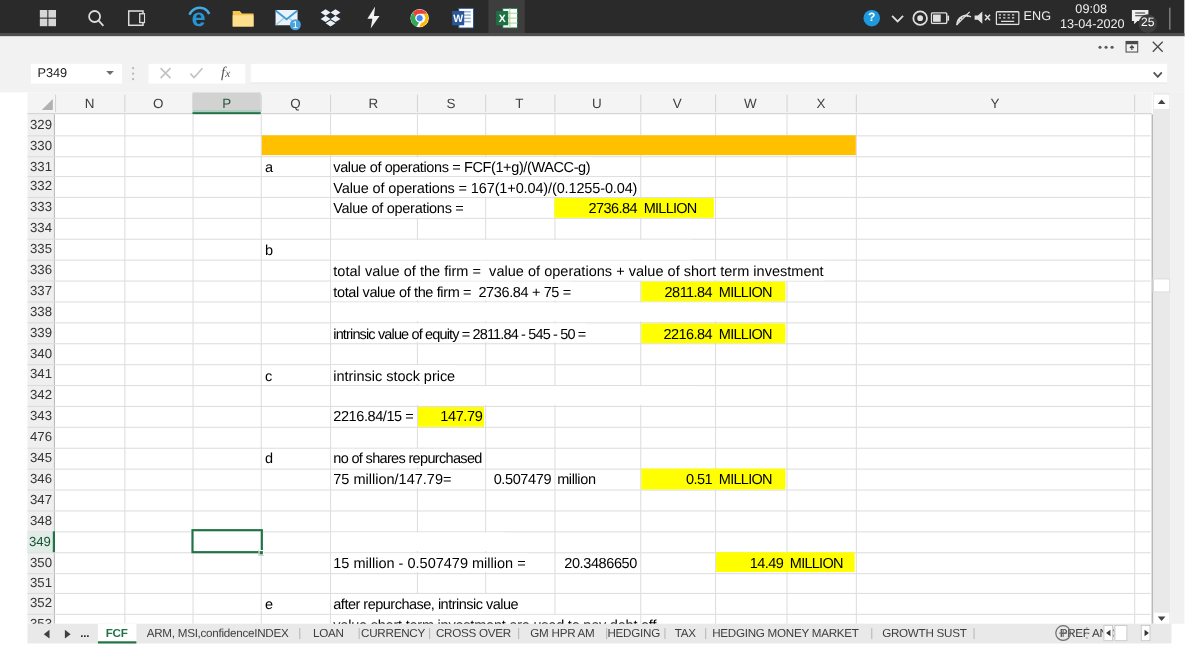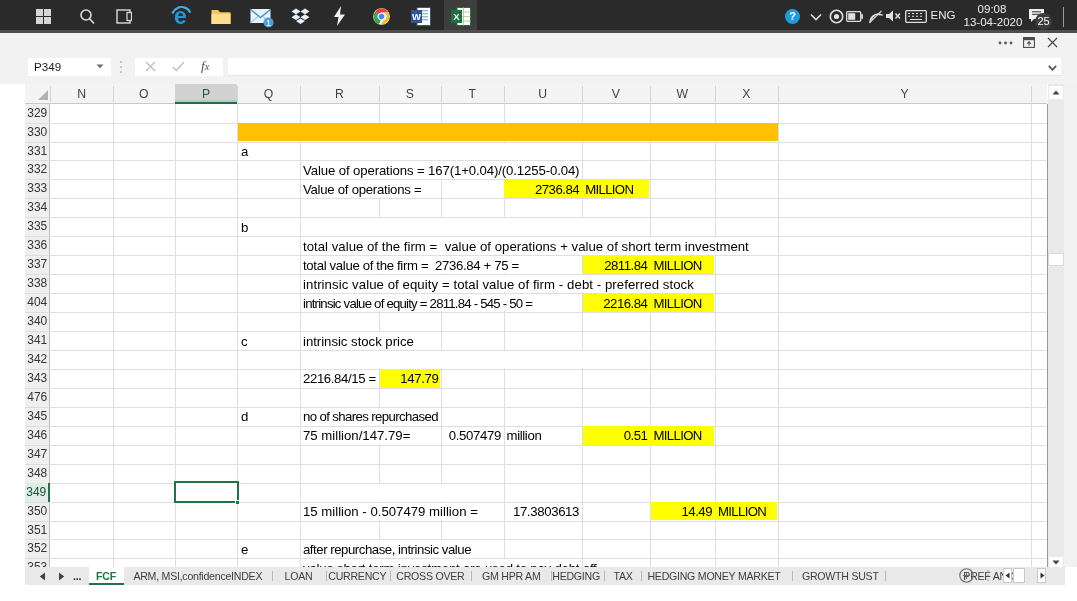--- a/index.html
+++ b/index.html
@@ -207,21 +207,21 @@
 <div class="a" style="left:25px;top:236.25px;width:25.3px;height:1px;background:#dcdcdc"></div>
 <div class="rn" style="top:236.25px">336</div>
 <div class="gh" style="left:50.3px;top:255.2px;width:996.2px"></div>
 <div class="a" style="left:25px;top:255.2px;width:25.3px;height:1px;background:#dcdcdc"></div>
 <div class="rn" style="top:255.2px">337</div>
 <div class="gh" style="left:50.3px;top:274.15px;width:996.2px"></div>
 <div class="a" style="left:25px;top:274.15px;width:25.3px;height:1px;background:#dcdcdc"></div>
 <div class="rn" style="top:274.15px">338</div>
 <div class="gh" style="left:50.3px;top:293.1px;width:996.2px"></div>
 <div class="a" style="left:25px;top:293.1px;width:25.3px;height:1px;background:#dcdcdc"></div>
-<div class="rn" style="top:293.1px">404</div>
+<div class="rn" style="top:293.1px">339</div>
 <div class="gh" style="left:50.3px;top:312.05px;width:996.2px"></div>
 <div class="a" style="left:25px;top:312.05px;width:25.3px;height:1px;background:#dcdcdc"></div>
 <div class="rn" style="top:312.05px">340</div>
 <div class="gh" style="left:50.3px;top:331.0px;width:996.2px"></div>
 <div class="a" style="left:25px;top:331.0px;width:25.3px;height:1px;background:#dcdcdc"></div>
 <div class="rn" style="top:331.0px">341</div>
 <div class="gh" style="left:50.3px;top:349.95px;width:996.2px"></div>
 <div class="a" style="left:25px;top:349.95px;width:25.3px;height:1px;background:#dcdcdc"></div>
 <div class="rn" style="top:349.95px">342</div>
 <div class="gh" style="left:50.3px;top:368.9px;width:996.2px"></div>
@@ -291,46 +291,46 @@
 <div class="a" style="left:582.5px;top:255.79999999999998px;width:131.2px;height:18.3px;background:#ffff00"></div>
 <div class="a" style="left:582.5px;top:293.70000000000005px;width:131.2px;height:18.3px;background:#ffff00"></div>
 <div class="a" style="left:379.79999999999995px;top:369.5px;width:60.40000000000002px;height:18.3px;background:#ffff00"></div>
 <div class="a" style="left:582.5px;top:426.35px;width:131.2px;height:18.3px;background:#ffff00"></div>
 <div class="a" style="left:650.8px;top:502.15000000000003px;width:126.69999999999997px;height:18.3px;background:#ffff00"></div>
 <div class="a" style="left:25px;top:482.6px;width:25.3px;height:19px;background:#e2ece6;border-right:2px solid #217346"></div>
 <div class="rn" style="top:482.6px;color:rgba(19,82,53,0.998);left:24.3px">349</div>
 <div class="a" style="left:173.8px;top:481.1px;width:65px;height:21.5px;border:2px solid #217346;background:#fff"></div>
 <div class="a" style="left:235.3px;top:499.6px;width:5px;height:5px;background:#217346;border:1px solid #fff"></div>
 <div class="ct" style="left:241px;top:143.0px">a</div>
+<div class="ct" style="left:303px;top:143.0px;letter-spacing:-0.35px">value of operations = FCF(1+g)/(WACC-g)</div>
 <div class="ct" style="left:303px;top:161.95px;letter-spacing:-0.12px">Value of operations = 167(1+0.04)/(0.1255-0.04)</div>
 <div class="ct" style="left:303px;top:180.9px;letter-spacing:-0.27px">Value of operations =</div>
 <div class="ct rt" style="left:459.1px;width:120px;top:180.9px;letter-spacing:-0.5px">2736.84</div>
 <div class="ct" style="left:585.2px;top:180.9px;letter-spacing:-0.67px">MILLION</div>
 <div class="ct" style="left:241px;top:218.8px">b</div>
 <div class="ct" style="left:303px;top:237.75px;letter-spacing:0.02px">total value of the firm =  value of operations + value of short term investment</div>
 <div class="ct" style="left:303px;top:256.7px;letter-spacing:-0.34px">total value of the firm =  2736.84 + 75 =</div>
 <div class="ct rt" style="left:527.4px;width:120px;top:256.7px;letter-spacing:-0.5px">2811.84</div>
 <div class="ct" style="left:653.5px;top:256.7px;letter-spacing:-0.67px">MILLION</div>
-<div class="ct" style="left:303px;top:275.65px;letter-spacing:0.07px">intrinsic value of equity = total value of firm - debt - preferred stock</div>
 <div class="ct" style="left:303px;top:294.6px;letter-spacing:-0.78px">intrinsic value of equity = 2811.84 - 545 - 50 =</div>
 <div class="ct rt" style="left:527.4px;width:120px;top:294.6px;letter-spacing:-0.5px">2216.84</div>
 <div class="ct" style="left:653.5px;top:294.6px;letter-spacing:-0.67px">MILLION</div>
 <div class="ct" style="left:241px;top:332.5px">c</div>
 <div class="ct" style="left:303px;top:332.5px;letter-spacing:-0.03px">intrinsic stock price</div>
 <div class="ct" style="left:303px;top:370.4px;letter-spacing:-0.38px">2216.84/15 =</div>
 <div class="ct rt" style="left:318.5px;width:120px;top:370.4px;letter-spacing:-0.35px">147.79</div>
 <div class="ct" style="left:241px;top:408.3px">d</div>
 <div class="ct" style="left:303px;top:408.3px;letter-spacing:-0.61px">no of shares repurchased</div>
 <div class="ct" style="left:303px;top:427.25px;letter-spacing:0.0px">75 million/147.79=</div>
 <div class="ct rt" style="left:381.0px;width:120px;top:427.25px;letter-spacing:-0.35px">0.507479</div>
 <div class="ct" style="left:506.5px;top:427.25px;letter-spacing:-0.35px">million</div>
 <div class="ct rt" style="left:527.4px;width:120px;top:427.25px;letter-spacing:-0.5px">0.51</div>
 <div class="ct" style="left:653.5px;top:427.25px;letter-spacing:-0.67px">MILLION</div>
 <div class="ct" style="left:303px;top:503.05px;letter-spacing:0.0px">15 million - 0.507479 million =</div>
-<div class="ct rt" style="left:459.1px;width:120px;top:503.05px;letter-spacing:-0.35px">17.3803613</div>
+<div class="ct rt" style="left:459.1px;width:120px;top:503.05px;letter-spacing:-0.35px">20.3486650</div>
 <div class="ct rt" style="left:592.0px;width:120px;top:503.05px;letter-spacing:-0.5px">14.49</div>
 <div class="ct" style="left:718px;top:503.05px;letter-spacing:-0.67px">MILLION</div>
 <div class="ct" style="left:241px;top:540.95px">e</div>
 <div class="ct" style="left:303px;top:540.95px;letter-spacing:-0.46px">after repurchase, intrinsic value</div>
 <div class="ct" style="left:303px;top:559.9px;letter-spacing:-0.2px">value short term investment are used to pay debt off</div>
 <div class="a" style="left:1047.5px;top:84px;width:16px;height:482.6px;background:#e9e9e9"></div>
 <div class="a" style="left:1048.5px;top:86px;width:14px;height:12.5px;background:#fff"></div>
 <svg class="a" style="left:1051.5px;top:89.5px" width="8" height="5" viewBox="0 0 8 5">
       <path d="M0.5 4.5 L4 0.5 L7.5 4.5 Z" fill="#444"></path>
     </svg>

